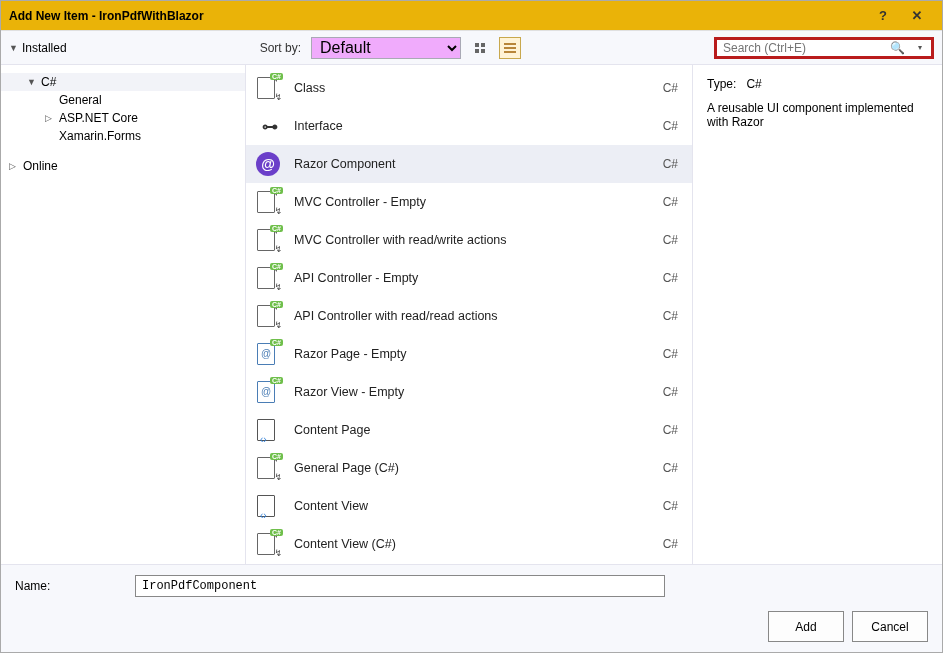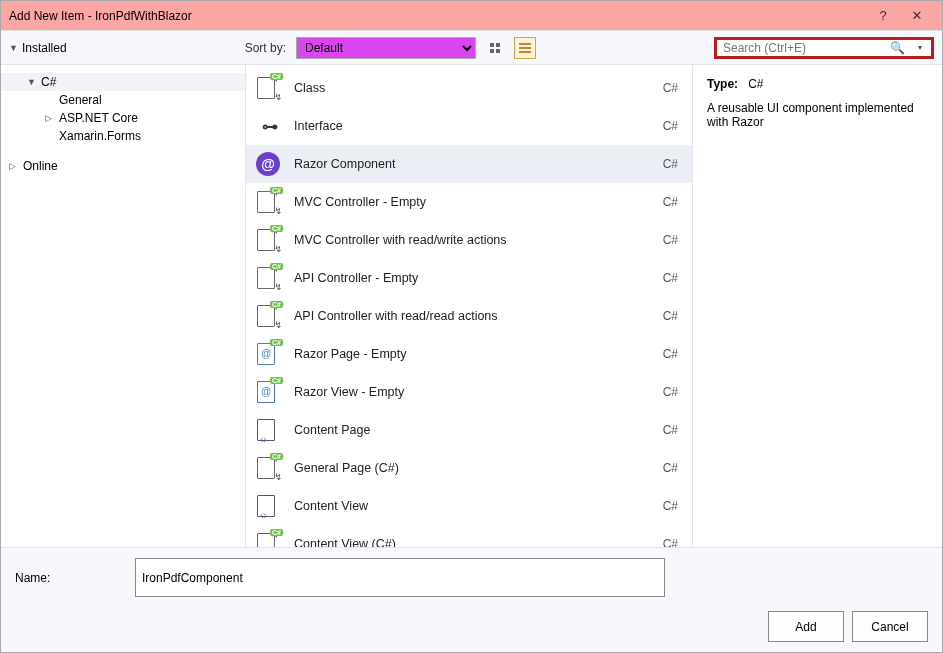--- a/index.html
+++ b/index.html
@@ -11,44 +11,45 @@
     height: 653px;
     display: flex;
     flex-direction: column;
     border: 1px solid #aaa;
   }
   .titlebar {
     height: 30px;
     display: flex;
     align-items: center;
     padding: 0 8px;
-    background: #fca5a5;
+    background: #eab308;
     border-bottom: 1px solid #e0e0e0;
+    font-weight: bold;
   }
   .titlebar .title { flex: 1; font-size: 12px; }
   .titlebar .ctl { width: 34px; text-align: center; font-size: 13px; color: #333; cursor: pointer; }
   .toolbar {
     height: 34px;
     display: flex;
     align-items: center;
     background: #f7f8fc;
     border-bottom: 1px solid #e4e4ee;
     padding: 0 8px;
     gap: 8px;
   }
   .nav-expand {
     display:flex; align-items:center; gap:4px;
     font-size:12px; cursor:pointer;
   }
   .nav-expand .tri { font-size:9px; color:#555; }
   .spacer { flex:1; }
   .sortlabel { font-size:12px; color:#333; margin-right:2px;text-align:right;}
   .sortcombo {
-    width: 180px; height:22px; border:1px solid #a9a9b5;
-    background:#d946ef; font-size:12px; padding:0 4px;
+    width: 150px; height:22px; border:1px solid #a9a9b5;
+    background:#f0abfc; font-size:16px; padding:0 4px;
   }
   .viewbtn {
     width:22px; height:22px; display:inline-flex;
     align-items:center; justify-content:center;
     border:1px solid transparent;
   }
   .viewbtn.active { border:1px solid #c8a84e; background:#fff3d6; }
   .searchwrap {
     display:flex; align-items:center;
     border:3px solid #b91c1c; background:#fff;
@@ -95,31 +96,31 @@
   .tplrow.sel { background:#eceef5; }
   .tplicon { width:24px; height:24px; display:flex; align-items:center; justify-content:center; flex-shrink:0;}
   .tplname { flex:1; font-size:12.5px; color:#222; }
   .tpllang { font-size:12px; color:#555; width:30px; text-align:right;}
   .details {
     width:250px; padding:12px 14px; font-size:12px;
     border-left:1px solid #e4e4ee;
     background:#fff;
   }
   .details .typeline { margin-bottom:10px; }
-  .details b { font-weight:700; }
+  .details b { font-weight:400; }
   .footer {
     border-top:1px solid #e4e4ee;
     background:#f7f8fc;
     padding:10px 14px;
   }
   .namerow { display:flex; align-items:center; gap:10px; margin-bottom:14px;}
   .namerow label { width:110px; font-size:12px; }
   .namerow input {
-    flex:0 0 530px; max-width:530px; height:39px;
-    border:1px solid #888; padding:0 6px; font-size:12px;
+    flex:0 0 530px; max-width:530px; height:22px;
+    border:1px solid #888; padding:0 6px; font-size:12px;font-family:Liberation Mono, monospace;
   }
   .btnrow { display:flex; justify-content:flex-end; gap:8px; }
   .btn {
     min-width:76px; height:31px; border:1px solid #888;
     background:#fdfdfd; font-size:12px; cursor:pointer;
   }
   
   .ico-csfile {
     width:22px; height:26px; position:relative;
   }

